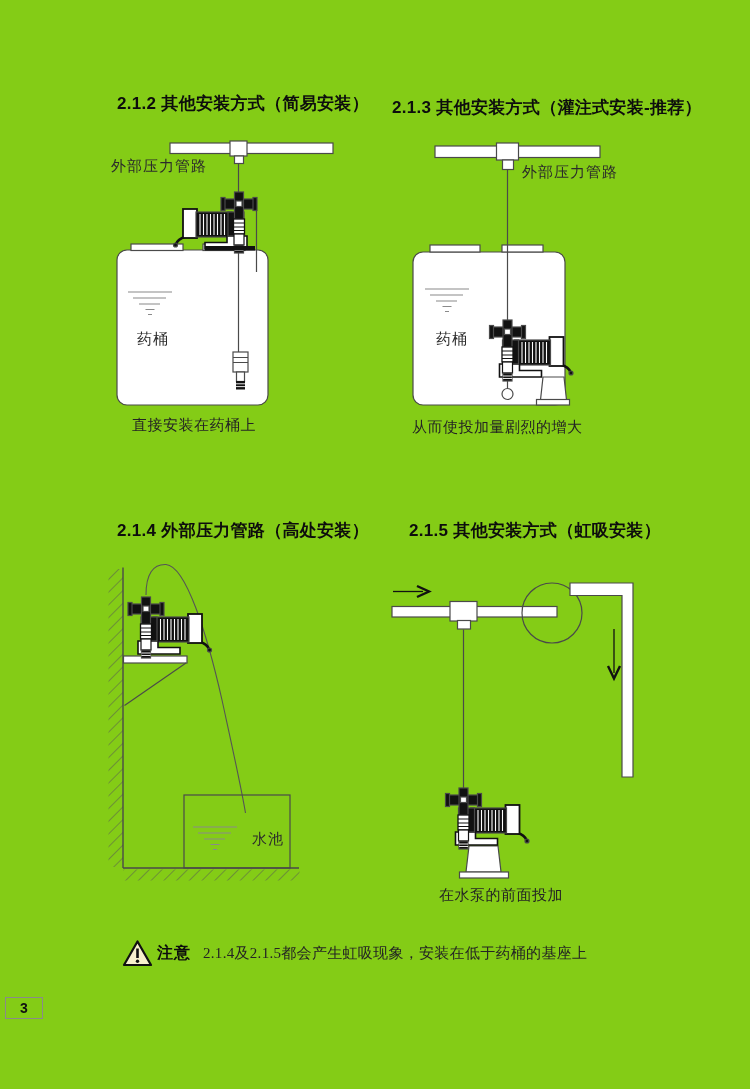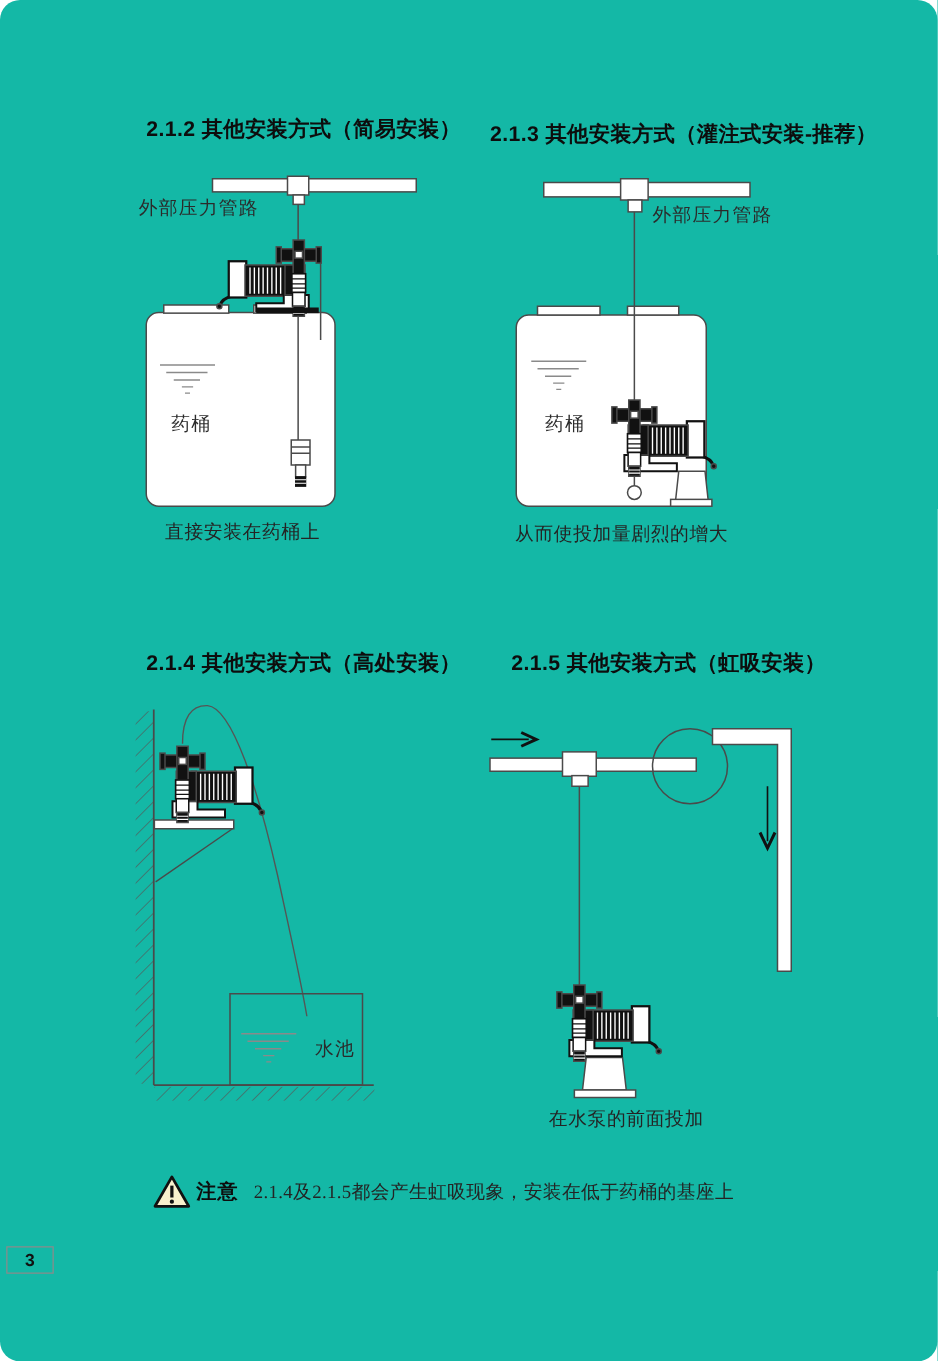--- a/index.html
+++ b/index.html
@@ -1,18 +1,18 @@
 <!DOCTYPE html>
 <html><head>
 <meta charset="utf-8">
 <style>
   html,body{margin:0;padding:0;}
   body{width:750px;height:1089px;background:#ffffff;position:relative;overflow:hidden;
        font-family:"Liberation Sans",sans-serif;}
-  .page{position:absolute;inset:0;background:#14b8a6;border-radius:16px;}
+  .page{position:absolute;inset:0;background:#84cc16;}
   svg.art{position:absolute;left:0;top:0;z-index:1;}
   .txt{position:absolute;z-index:2;white-space:nowrap;color:#1c1c1c;}
   .heading{font-weight:700;font-size:17px;letter-spacing:.3px;color:#0d0d0d;}
   .label{font-family:"Liberation Serif",serif;font-size:15px;color:#2b2b2b;letter-spacing:1px;text-align:center;}
   .caption{font-family:Liberation Serif, serif;font-size:15px;color:#242424;letter-spacing:.5px;}
   .notice-label{font-weight:700;font-size:16px;color:#0d0d0d;letter-spacing:1px;}
   .notice-text{font-family:"Liberation Serif",serif;font-size:15px;color:#242424;letter-spacing:.3px;}
   .pagenum{position:absolute;z-index:2;left:5px;top:997px;width:36px;height:20px;
            border:1px solid #8a8a8a;display:flex;align-items:center;justify-content:center;
            font-weight:700;font-size:14px;color:#111;}
@@ -126,21 +126,21 @@
 
     <g>
       <path d="M137.5,941.5 L151,965 H124 Z" fill="#f8f1cd" stroke="#111" stroke-width="2.2" stroke-linejoin="round"></path>
       <path d="M137.5,948.5 V958" stroke="#111" stroke-width="2.6"></path>
       <circle cx="137.5" cy="961.3" r="1.7" fill="#111"></circle>
     </g>
   </svg>
 
   <div class="txt heading" style="left:117px;top:92px">2.1.2  其他安装方式（简易安装）</div>
   <div class="txt heading" style="left:392px;top:96px">2.1.3  其他安装方式（灌注式安装-推荐）</div>
-  <div class="txt heading" style="left:117px;top:519px">2.1.4  其他安装方式（高处安装）</div>
+  <div class="txt heading" style="left:117px;top:519px">2.1.4  外部压力管路（高处安装）</div>
   <div class="txt heading" style="left:409px;top:519px">2.1.5  其他安装方式（虹吸安装）</div>
 
   <div class="txt label" style="left:111px;top:157px">外部压力管路</div>
   <div class="txt label" style="left:522px;top:163px">外部压力管路</div>
   <div class="txt label" style="left:137px;top:330px">药桶</div>
   <div class="txt label" style="left:436px;top:330px">药桶</div>
   <div class="txt label" style="left:252px;top:830px">水池</div>
 
   <div class="txt caption" style="left:132px;top:416px">直接安装在药桶上</div>
   <div class="txt caption" style="left:412px;top:418px">从而使投加量剧烈的增大</div>

